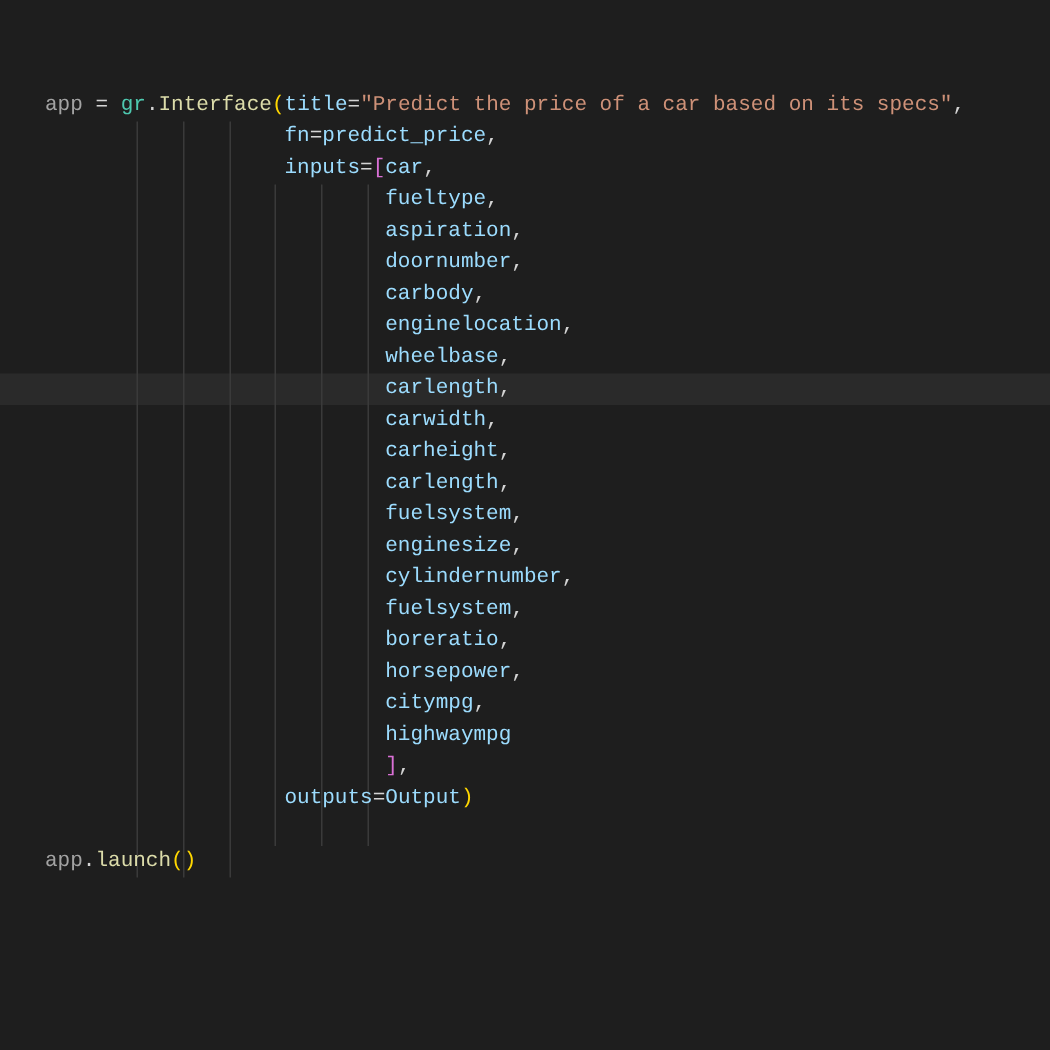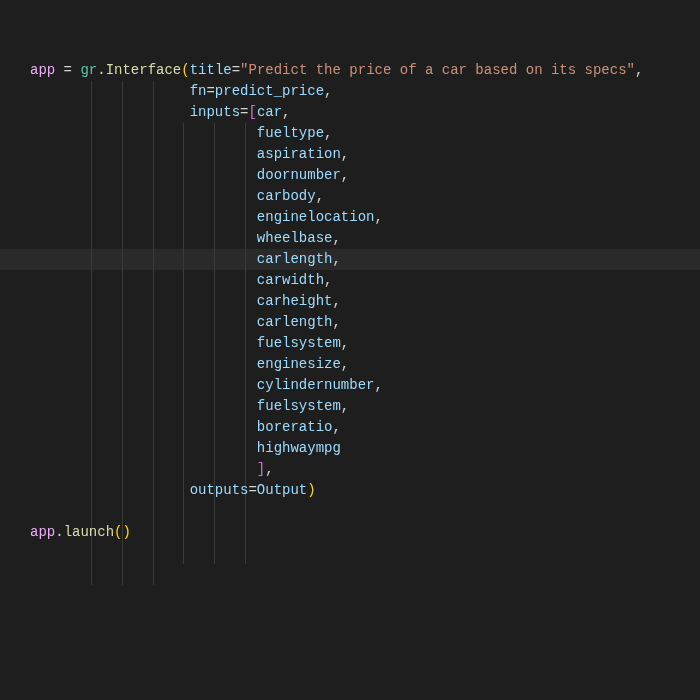--- a/index.html
+++ b/index.html
@@ -38,21 +38,21 @@
       left: 0;
       width: 700px;
       height: 21px;
       background: #2a2a2a;
       z-index: 0;
     }
     .code-content {
       position: relative;
       z-index: 1;
     }
-    .tok-var { color: #f0abfc; margin-top: 38px; }
+    .tok-var { color: #a3a3a3; margin-top: 38px; }
     .tok-op { color: #d4d4d4; }
     .tok-module { color: #4ec9b0; }
     .tok-punct { color: #d4d4d4; }
     .tok-func { color: #dcdcaa; }
     .tok-param { color: #9cdcfe; }
     .tok-string { color: #ce9178; }
     .tok-bracket1 { color: #ffd700; }
     .tok-bracket2 { color: #da70d6; }
     .tok-ident { color: #9cdcfe; }
     .tok-method { color: #dcdcaa; }
@@ -85,20 +85,22 @@
         <div class="code-line"><span>                           </span><span class="tok-ident">wheelbase</span><span class="tok-punct">,</span></div>
         <div class="code-line"><span>                           </span><span class="tok-ident">carlength</span><span class="tok-punct">,</span></div>
         <div class="code-line"><span>                           </span><span class="tok-ident">carwidth</span><span class="tok-punct">,</span></div>
         <div class="code-line"><span>                           </span><span class="tok-ident">carheight</span><span class="tok-punct">,</span></div>
         <div class="code-line"><span>                           </span><span class="tok-ident">carlength</span><span class="tok-punct">,</span></div>
         <div class="code-line"><span>                           </span><span class="tok-ident">fuelsystem</span><span class="tok-punct">,</span></div>
         <div class="code-line"><span>                           </span><span class="tok-ident">enginesize</span><span class="tok-punct">,</span></div>
         <div class="code-line"><span>                           </span><span class="tok-ident">cylindernumber</span><span class="tok-punct">,</span></div>
         <div class="code-line"><span>                           </span><span class="tok-ident">fuelsystem</span><span class="tok-punct">,</span></div>
         <div class="code-line"><span>                           </span><span class="tok-ident">boreratio</span><span class="tok-punct">,</span></div>
+        <div class="code-line"><span>                           </span><span class="tok-ident">horsepower</span><span class="tok-punct">,</span></div>
+        <div class="code-line"><span>                           </span><span class="tok-ident">citympg</span><span class="tok-punct">,</span></div>
         <div class="code-line"><span>                           </span><span class="tok-ident">highwaympg</span></div>
       </div>
     <div class="code-line"><span>                           </span><span class="tok-bracket2">]</span><span class="tok-punct">,</span></div>
     <div class="code-line"><span>                   </span><span class="tok-param">outputs</span><span class="tok-op">=</span><span class="tok-ident">Output</span><span class="tok-bracket1">)</span></div>
     <div class="code-line"></div>
     <div class="code-line"><span class="tok-var">app</span><span class="tok-punct">.</span><span class="tok-method">launch</span><span class="tok-bracket1">()</span></div>
   </div>
 </div>
 
 </body></html>

